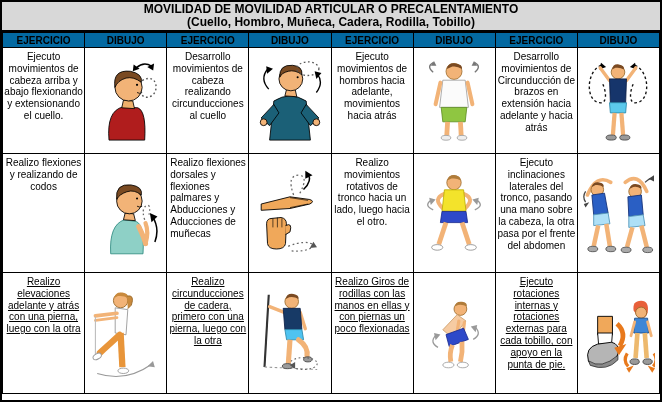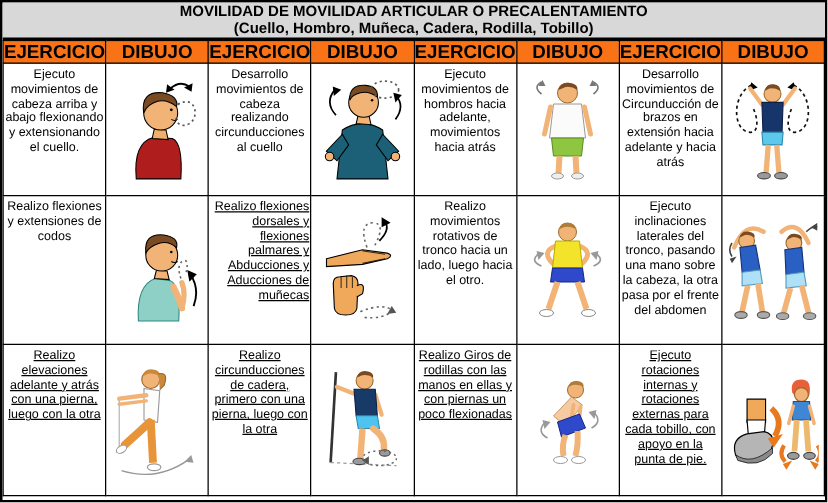--- a/index.html
+++ b/index.html
@@ -12,30 +12,30 @@
   .title-band{
     background:#d8d8d8;border-bottom:2px solid #000;
     text-align:center;padding:1px 0 1px;
   }
   .title-line{font-size:12px;font-weight:bold;line-height:13px;}
   .subtitle-line{font-size:12px;font-weight:bold;line-height:13px;}
   table.grid{
     width:100%;border-collapse:collapse;table-layout:fixed;
   }
   .grid th{
-    border:1px solid #000;font-size:15px;font-weight:bold;
-    height:14px;padding:0;text-align:center;background:#f97316;
+    border:1px solid #000;font-size:10px;font-weight:bold;
+    height:14px;padding:0;text-align:center;background:#0369a1;
   }
   .grid td{
     border:1px solid #000;vertical-align:top;padding:1px;overflow:hidden;
   }
   td.ex{
     font-size:10px;line-height:1.18;text-align:center;padding-top:3px;
   }
-  td.ex.left{text-align:right;padding-left:3px;text-decoration:underline;}
+  td.ex.left{text-align:left;padding-left:3px;}
   td.draw{text-align:center;vertical-align:middle;padding:0;}
   tr.r1{height:106px;margin-top:23px;}
   tr.r2{height:119px;}
   tr.r3{height:121px;text-decoration:underline;}
   td.draw svg{display:block;margin:0 auto;}
 </style>
 </head>
 <body>
 
 <div class="sheet">
@@ -137,21 +137,21 @@
           <path d="M30 52 L50 52 L49 64 L31 64 Z" fill="#5cc9ec" stroke="#2a88aa"></path>
           <path d="M36 64 L34 90" stroke="#f2b377" stroke-width="5" fill="none"></path>
           <path d="M44 64 L46 90" stroke="#f2b377" stroke-width="5" fill="none"></path>
           <ellipse cx="32" cy="93" rx="6" ry="3" fill="#9a9a9a" stroke="#444"></ellipse>
           <ellipse cx="48" cy="93" rx="6" ry="3" fill="#9a9a9a" stroke="#444"></ellipse>
         </svg>
       </td>
     </tr>
 
     <tr class="r2">
-      <td class="ex">Realizo flexiones y extensiones de codos</td>
+      <td class="ex">Realizo flexiones y realizando de codos</td>
       <td class="draw">
         <svg viewBox="0 0 80 100" width="68" height="100">
           <path d="M22 98 Q20 64 38 58 L52 60 Q62 64 60 98 Z" fill="#8ed0c6" stroke="#2e8a80"></path>
           <path d="M37 58 l2 -8 10 1 2 8 z" fill="#f2b377" stroke="#000"></path>
           <circle cx="44" cy="36" r="15" fill="#f2b377" stroke="#000"></circle>
           <path d="M29 34 Q27 15 46 17 Q60 19 58 29 Q50 22 41 25 Q32 28 29 34 Z" fill="#7a4a22" stroke="#000"></path>
           <circle cx="53" cy="33" r="1.2" fill="#000"></circle>
           <path d="M53 42 q3 2 6 0" fill="none" stroke="#000"></path>
           <path d="M55 66 Q61 78 63 86" stroke="#f2b377" stroke-width="6" fill="none" stroke-linecap="round"></path>
           <path d="M63 86 Q67 72 63 62" stroke="#f2b377" stroke-width="5" fill="none" stroke-linecap="round"></path>

